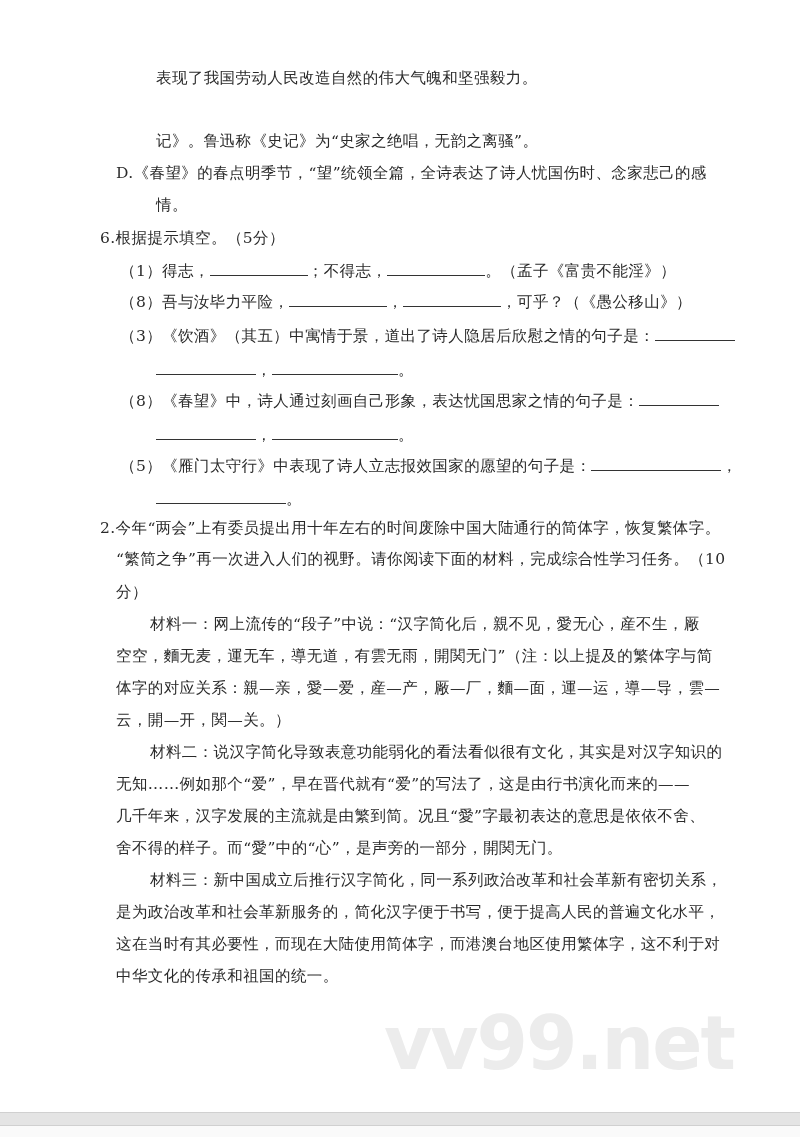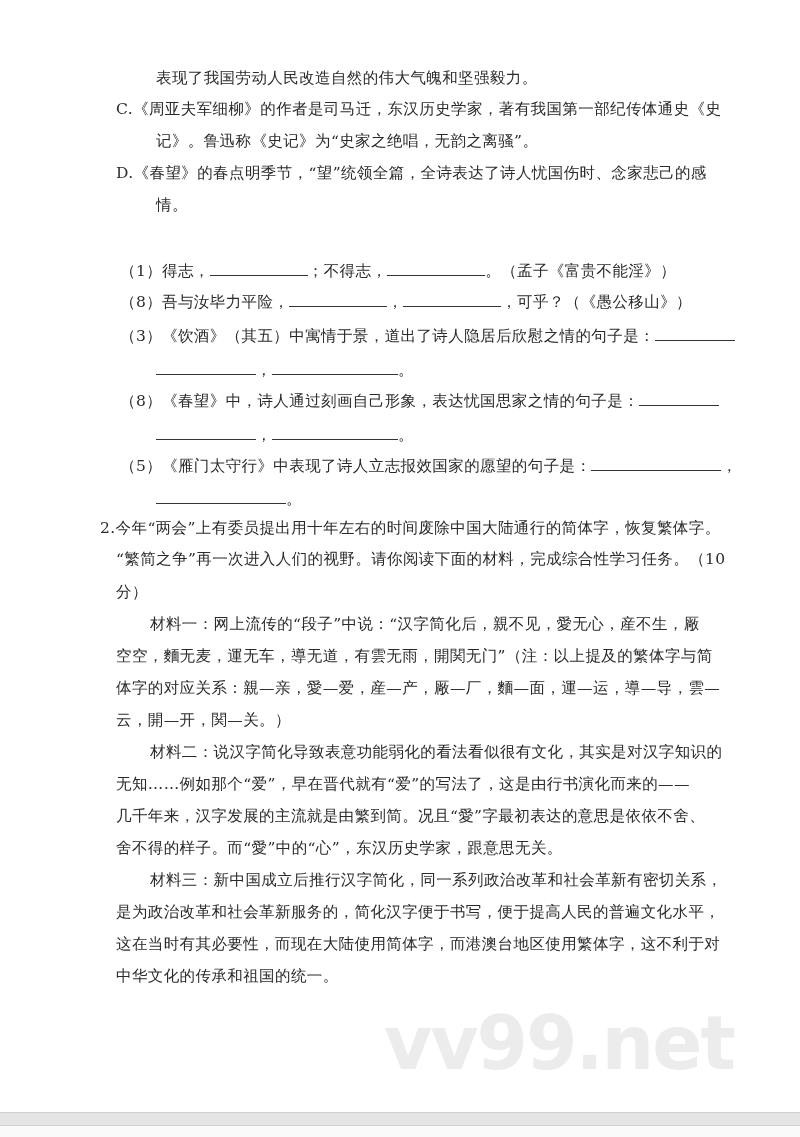--- a/index.html
+++ b/index.html
@@ -28,25 +28,25 @@
     font-family:"DejaVu Sans", "Liberation Sans", sans-serif; font-weight:bold;
     font-size:74px; color:#ececec; letter-spacing:-2px;
   }
 </style>
 </head>
 <body>
 
 <div class="page">
 
   <div class="line" style="left:140px;top:68px;">表现了我国劳动人民改造自然的伟大气魄和坚强毅力。</div>
-  <div class="line" style="left:100px;top:99px;">C.《周亚夫军细柳》的作者是司马迁，东汉历史学家，著有我国第一部纪传体通史《史</div>
   <div class="line" style="left:140px;top:131px;">记》。鲁迅称《史记》为“史家之绝唱，无韵之离骚”。</div>
   <div class="line" style="left:100px;top:163px;">D.《春望》的春点明季节，“望”统领全篇，全诗表达了诗人忧国伤时、念家悲己的感</div>
   <div class="line" style="left:140px;top:195px;">情。</div>
 
+  <div class="line" style="left:84px;top:228px;">6.根据提示填空。（5分）</div>
 
   <div class="line" style="left:104px;top:261px;">
     <span>（1）得志，</span><span class="blank" style="width:98px"></span><span>；不得志，</span><span class="blank" style="width:98px"></span><span>。（孟子《富贵不能淫》）</span>
   </div>
 
   <div class="line" style="left:104px;top:292px;">
     <span>（8）吾与汝毕力平险，</span><span class="blank" style="width:98px"></span><span>，</span><span class="blank" style="width:98px"></span><span>，可乎？（《愚公移山》）</span>
   </div>
 
   <div class="line" style="left:104px;top:326px;">
@@ -75,21 +75,21 @@
   <div class="line" style="left:100px;top:582px;">分）</div>
 
   <div class="line" style="left:134px;top:614px;">材料一：网上流传的“段子”中说：“汉字简化后，親不见，愛无心，産不生，厰</div>
   <div class="line" style="left:100px;top:646px;">空空，麵无麦，運无车，導无道，有雲无雨，開関无门”（注：以上提及的繁体字与简</div>
   <div class="line" style="left:100px;top:678px;">体字的对应关系：親—亲，愛—爱，産—产，厰—厂，麵—面，運—运，導—导，雲—</div>
   <div class="line" style="left:100px;top:710px;">云，開—开，関—关。）</div>
 
   <div class="line" style="left:134px;top:742px;">材料二：说汉字简化导致表意功能弱化的看法看似很有文化，其实是对汉字知识的</div>
   <div class="line" style="left:100px;top:774px;">无知……例如那个“爱”，早在晋代就有“爱”的写法了，这是由行书演化而来的——</div>
   <div class="line" style="left:100px;top:806px;">几千年来，汉字发展的主流就是由繁到简。况且“愛”字最初表达的意思是依依不舍、</div>
-  <div class="line" style="left:100px;top:838px;">舍不得的样子。而“愛”中的“心”，东汉历史学家，跟意思无关。</div>
+  <div class="line" style="left:100px;top:838px;">舍不得的样子。而“愛”中的“心”，是声旁的一部分，開関无门。</div>
 
   <div class="line" style="left:134px;top:870px;">材料三：新中国成立后推行汉字简化，同一系列政治改革和社会革新有密切关系，</div>
   <div class="line" style="left:100px;top:902px;">是为政治改革和社会革新服务的，简化汉字便于书写，便于提高人民的普遍文化水平，</div>
   <div class="line" style="left:100px;top:934px;">这在当时有其必要性，而现在大陆使用简体字，而港澳台地区使用繁体字，这不利于对</div>
   <div class="line" style="left:100px;top:966px;">中华文化的传承和祖国的统一。</div>
 
   <div class="watermark">vv99.net</div>
 </div>
 
 <div class="bottom-bar"></div>

